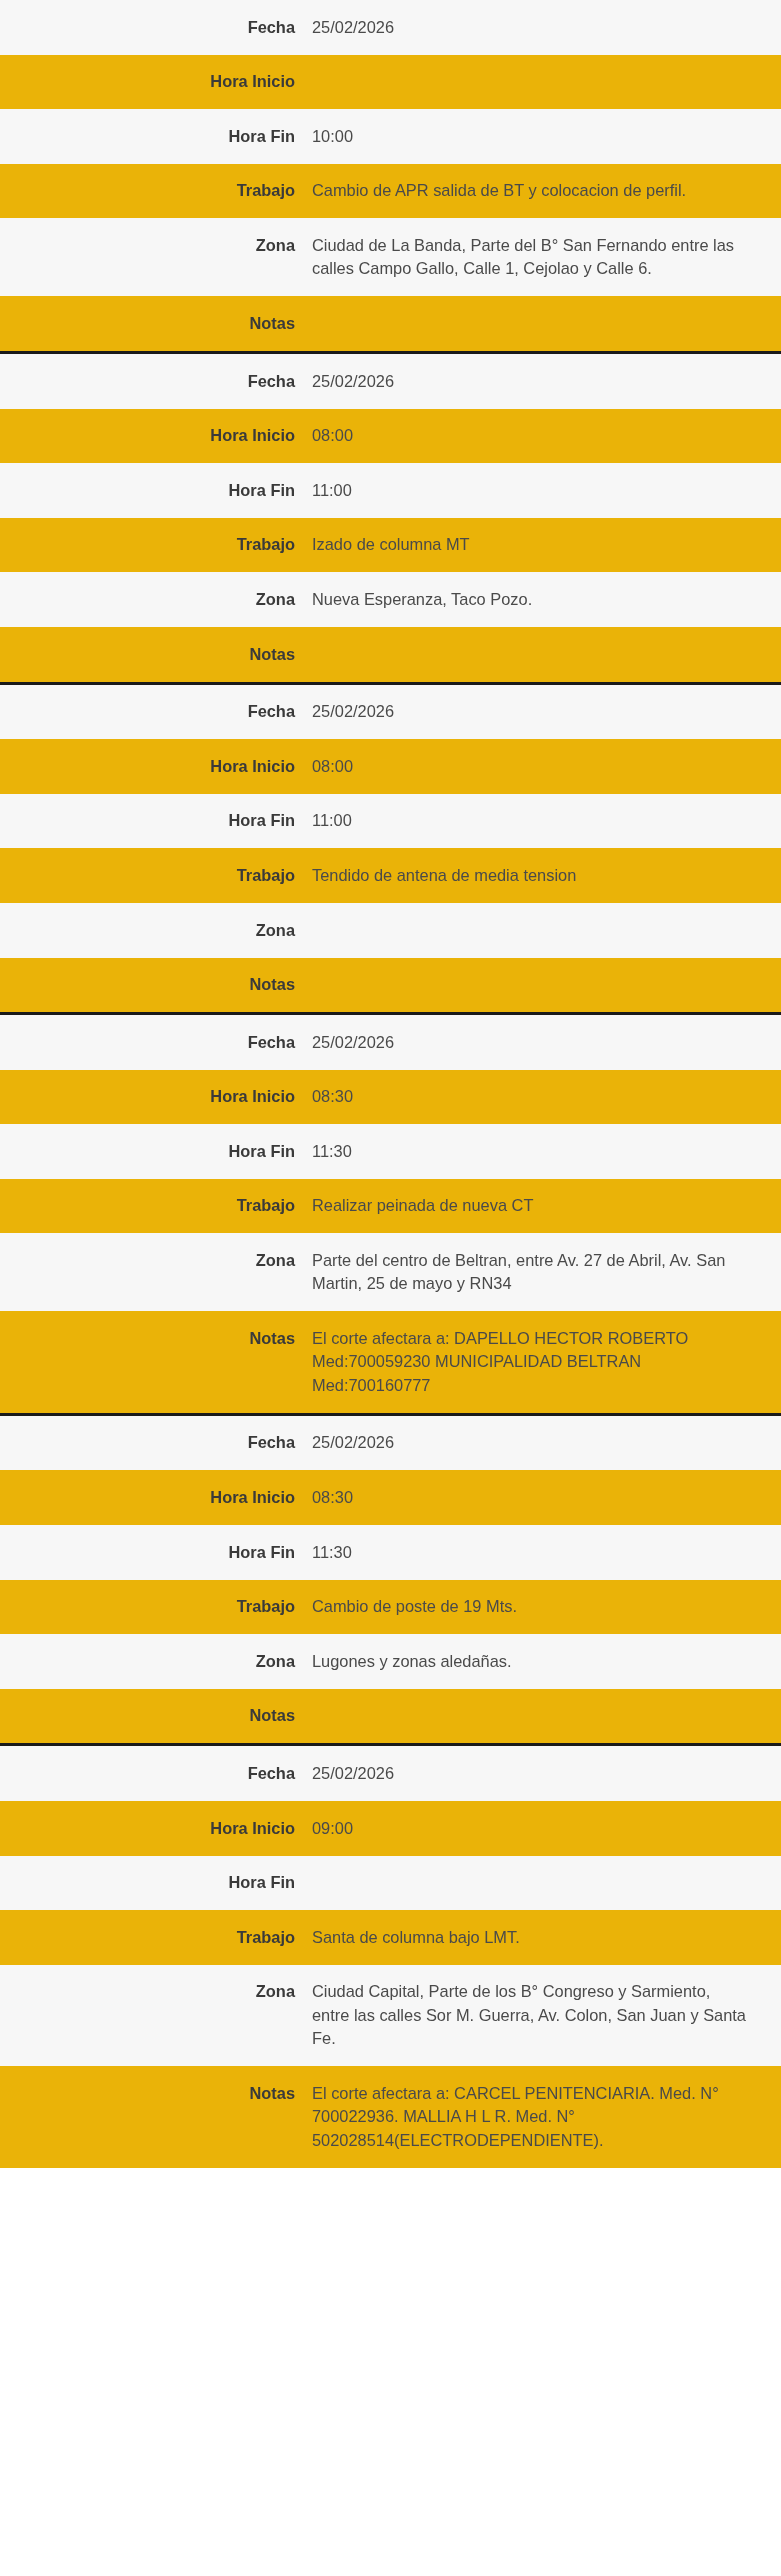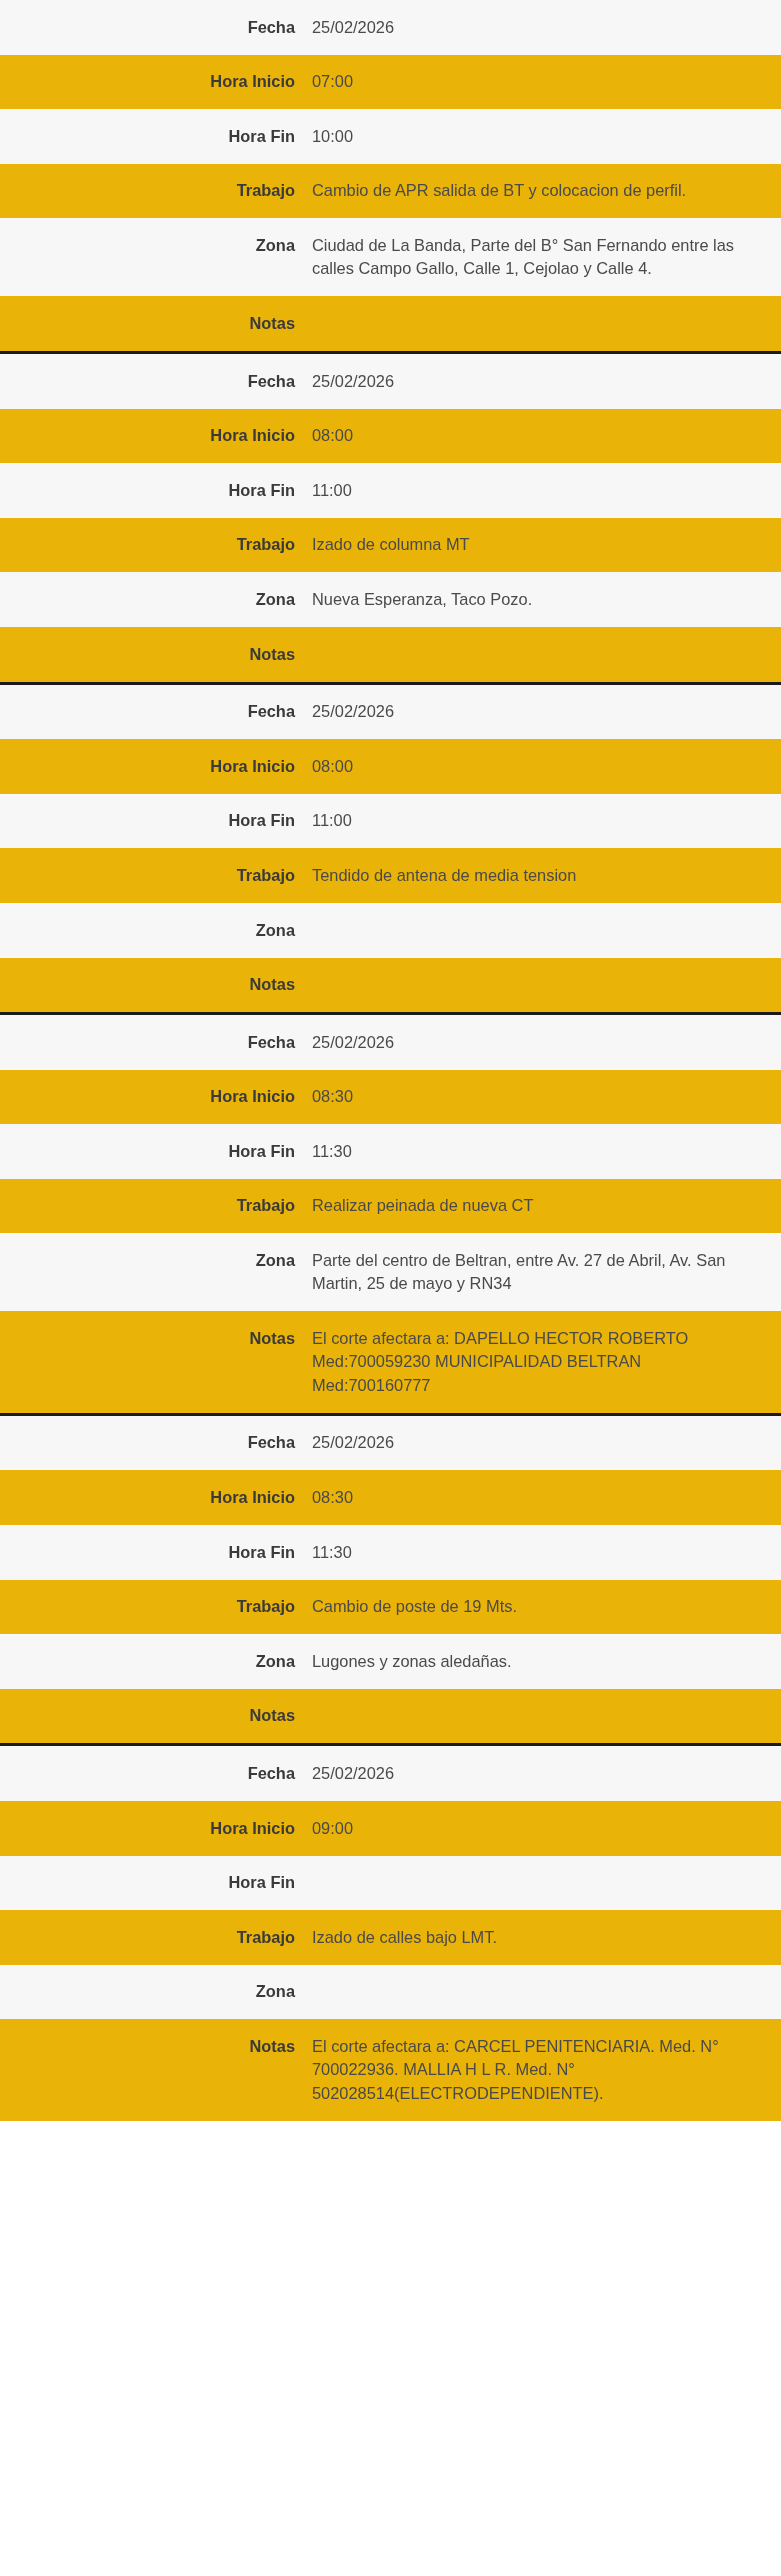--- a/index.html
+++ b/index.html
@@ -81,33 +81,32 @@
 <div class="page">
   <div class="decor-arc"></div>
 
   <div class="outage-block">
     <div class="row alt">
       <div class="label">Fecha</div>
       <div class="value">25/02/2026</div>
     </div>
     <div class="row plain">
       <div class="label">Hora Inicio</div>
-      <div class="value">07:00</div>
     </div>
     <div class="row alt">
       <div class="label">Hora Fin</div>
       <div class="value">10:00</div>
     </div>
     <div class="row plain">
       <div class="label">Trabajo</div>
       <div class="value">Cambio de APR salida de BT y colocacion de perfil.</div>
     </div>
     <div class="row alt">
       <div class="label">Zona</div>
-      <div class="value">Ciudad de La Banda, Parte del B° San Fernando entre las calles Campo Gallo, Calle 1, Cejolao y Calle 4.</div>
+      <div class="value">Ciudad de La Banda, Parte del B° San Fernando entre las calles Campo Gallo, Calle 1, Cejolao y Calle 6.</div>
     </div>
     <div class="row plain empty-value">
       <div class="label">Notas</div>
       <div class="value"></div>
     </div>
   </div>
 
   <div class="outage-block">
     <div class="row alt">
       <div class="label">Fecha</div>
@@ -221,24 +220,25 @@
     </div>
     <div class="row plain">
       <div class="label">Hora Inicio</div>
       <div class="value">09:00</div>
     </div>
     <div class="row alt">
       <div class="label">Hora Fin</div>
     </div>
     <div class="row plain">
       <div class="label">Trabajo</div>
-      <div class="value">Izado de calles bajo LMT.</div>
-    </div>
-    <div class="row alt">
-      <div class="label">Zona</div>
+      <div class="value">Santa de columna bajo LMT.</div>
+    </div>
+    <div class="row alt">
+      <div class="label">Zona</div>
+      <div class="value">Ciudad Capital, Parte de los B° Congreso y Sarmiento, entre las calles Sor M. Guerra, Av. Colon, San Juan y Santa Fe.</div>
     </div>
     <div class="row plain">
       <div class="label">Notas</div>
       <div class="value">El corte afectara a: CARCEL PENITENCIARIA. Med. N° 700022936. MALLIA H L R. Med. N° 502028514(ELECTRODEPENDIENTE).</div>
     </div>
   </div>
 
 </div>
 
 

